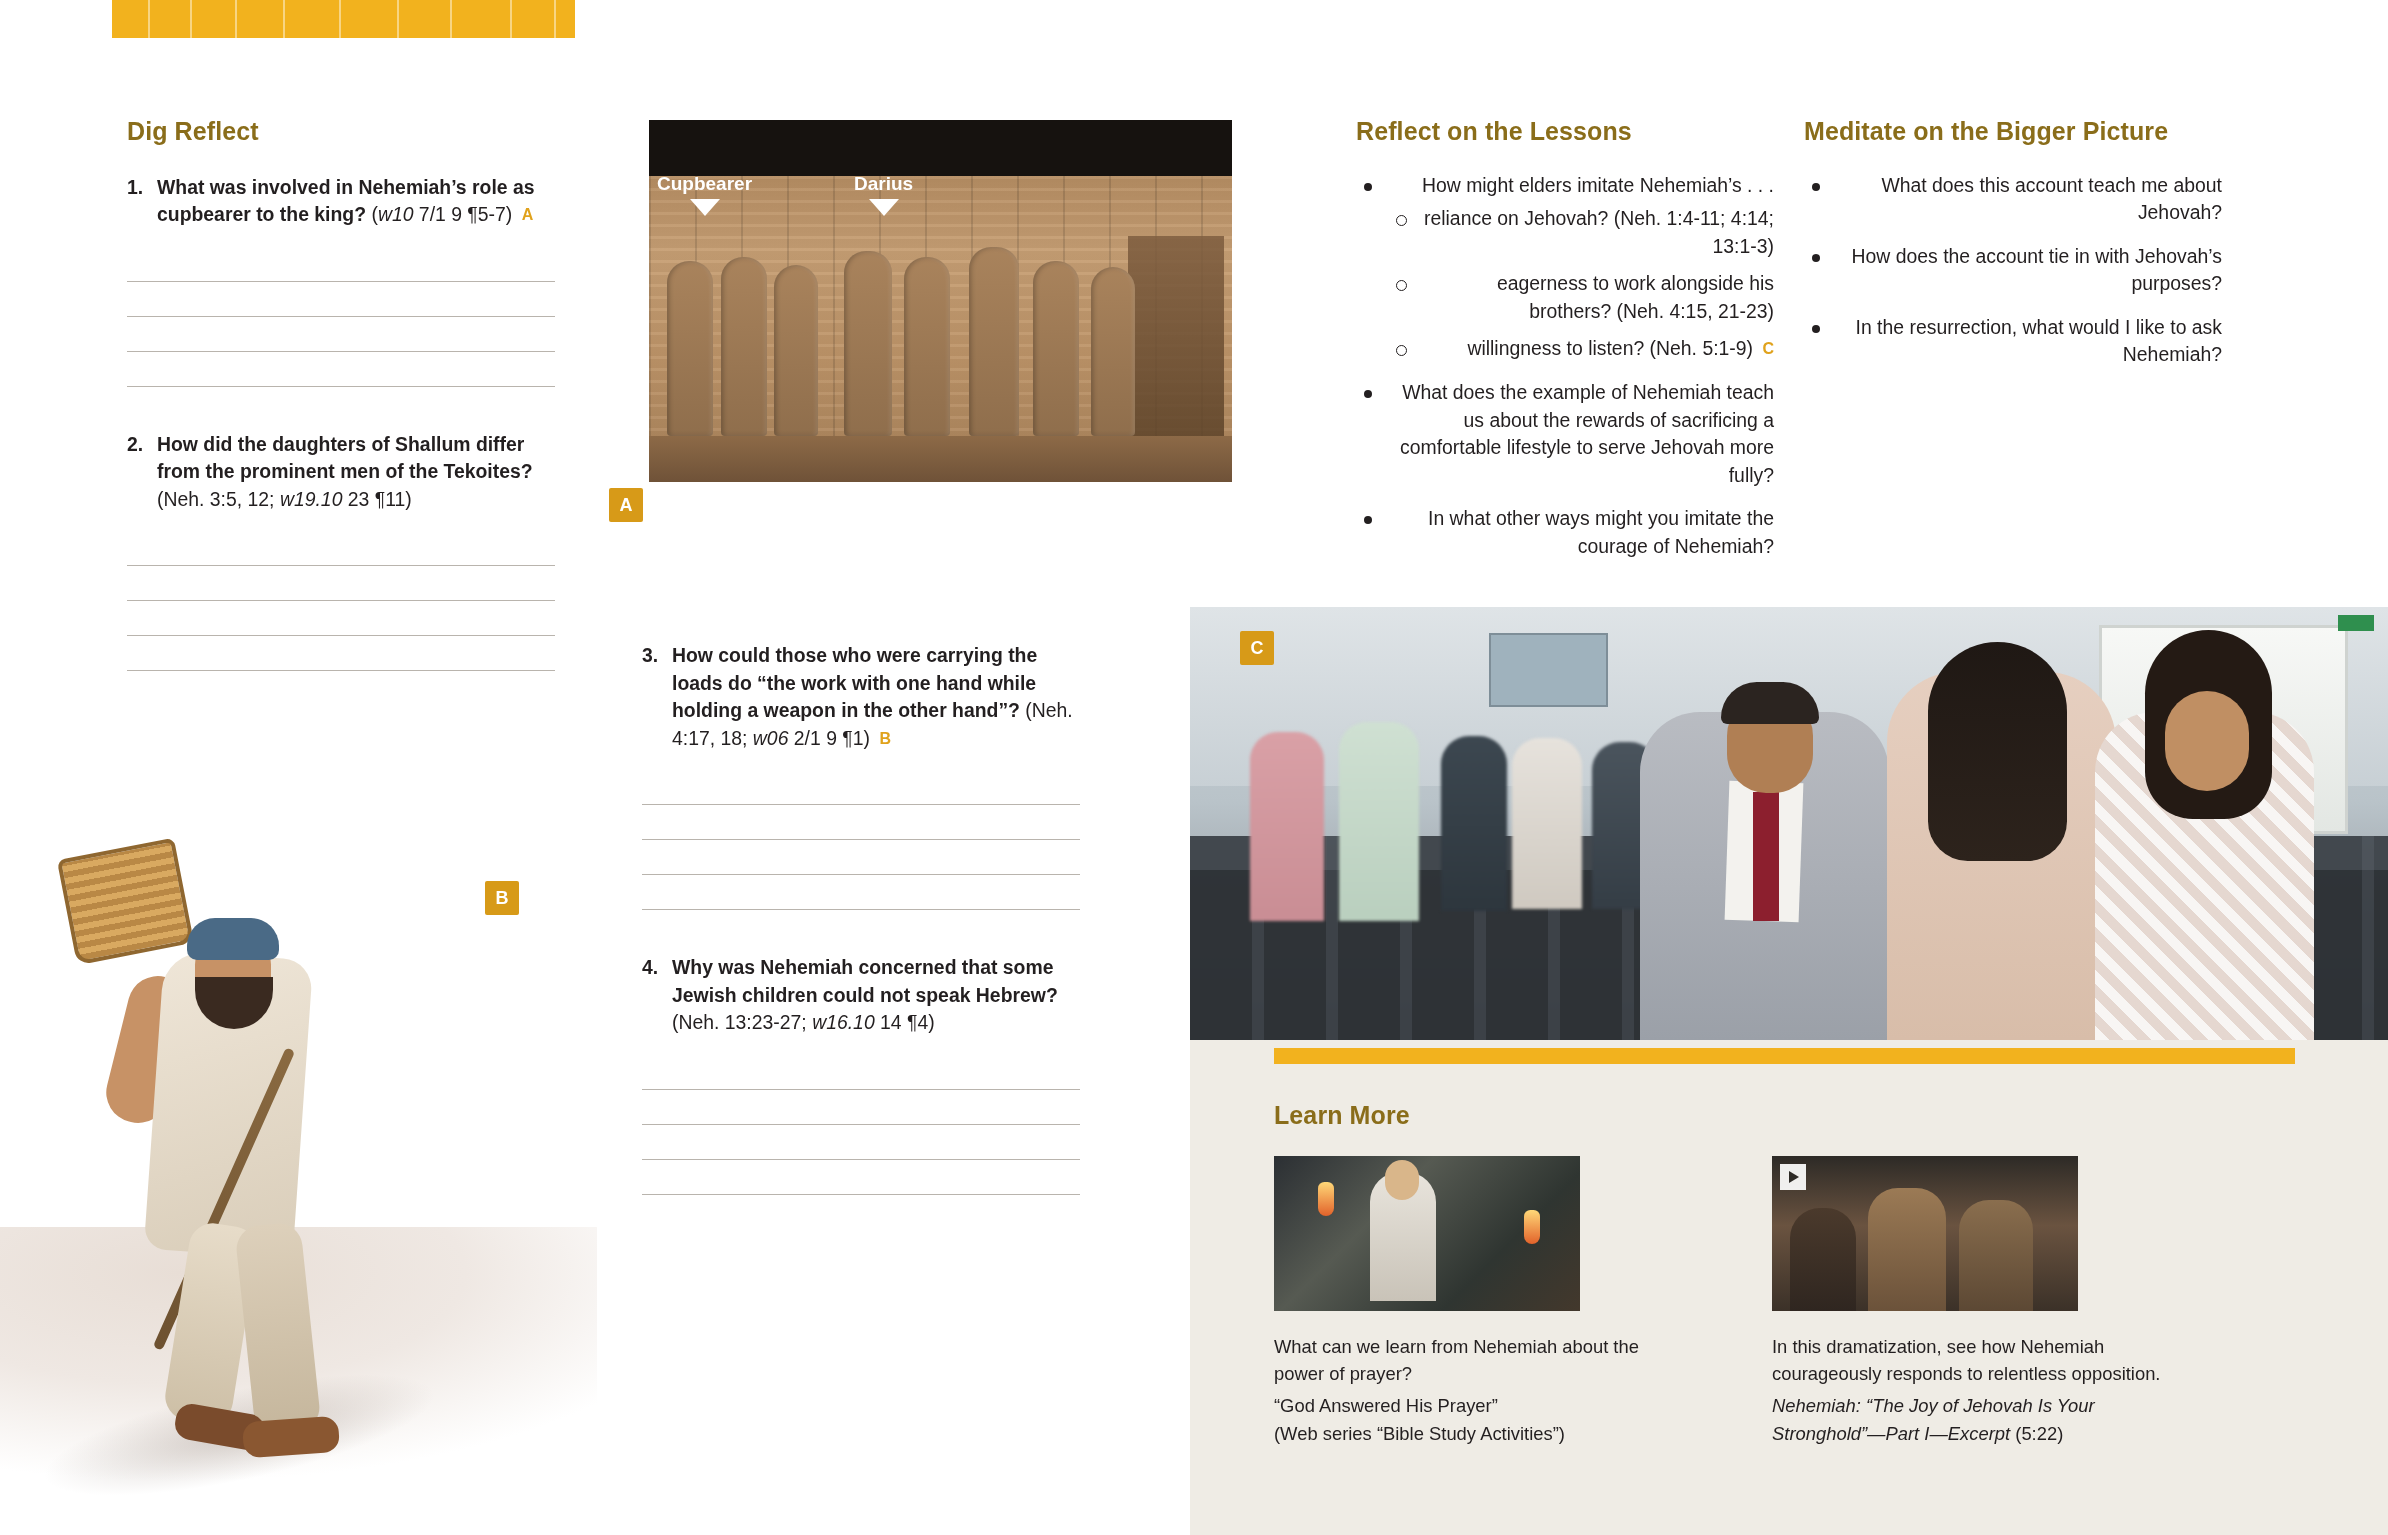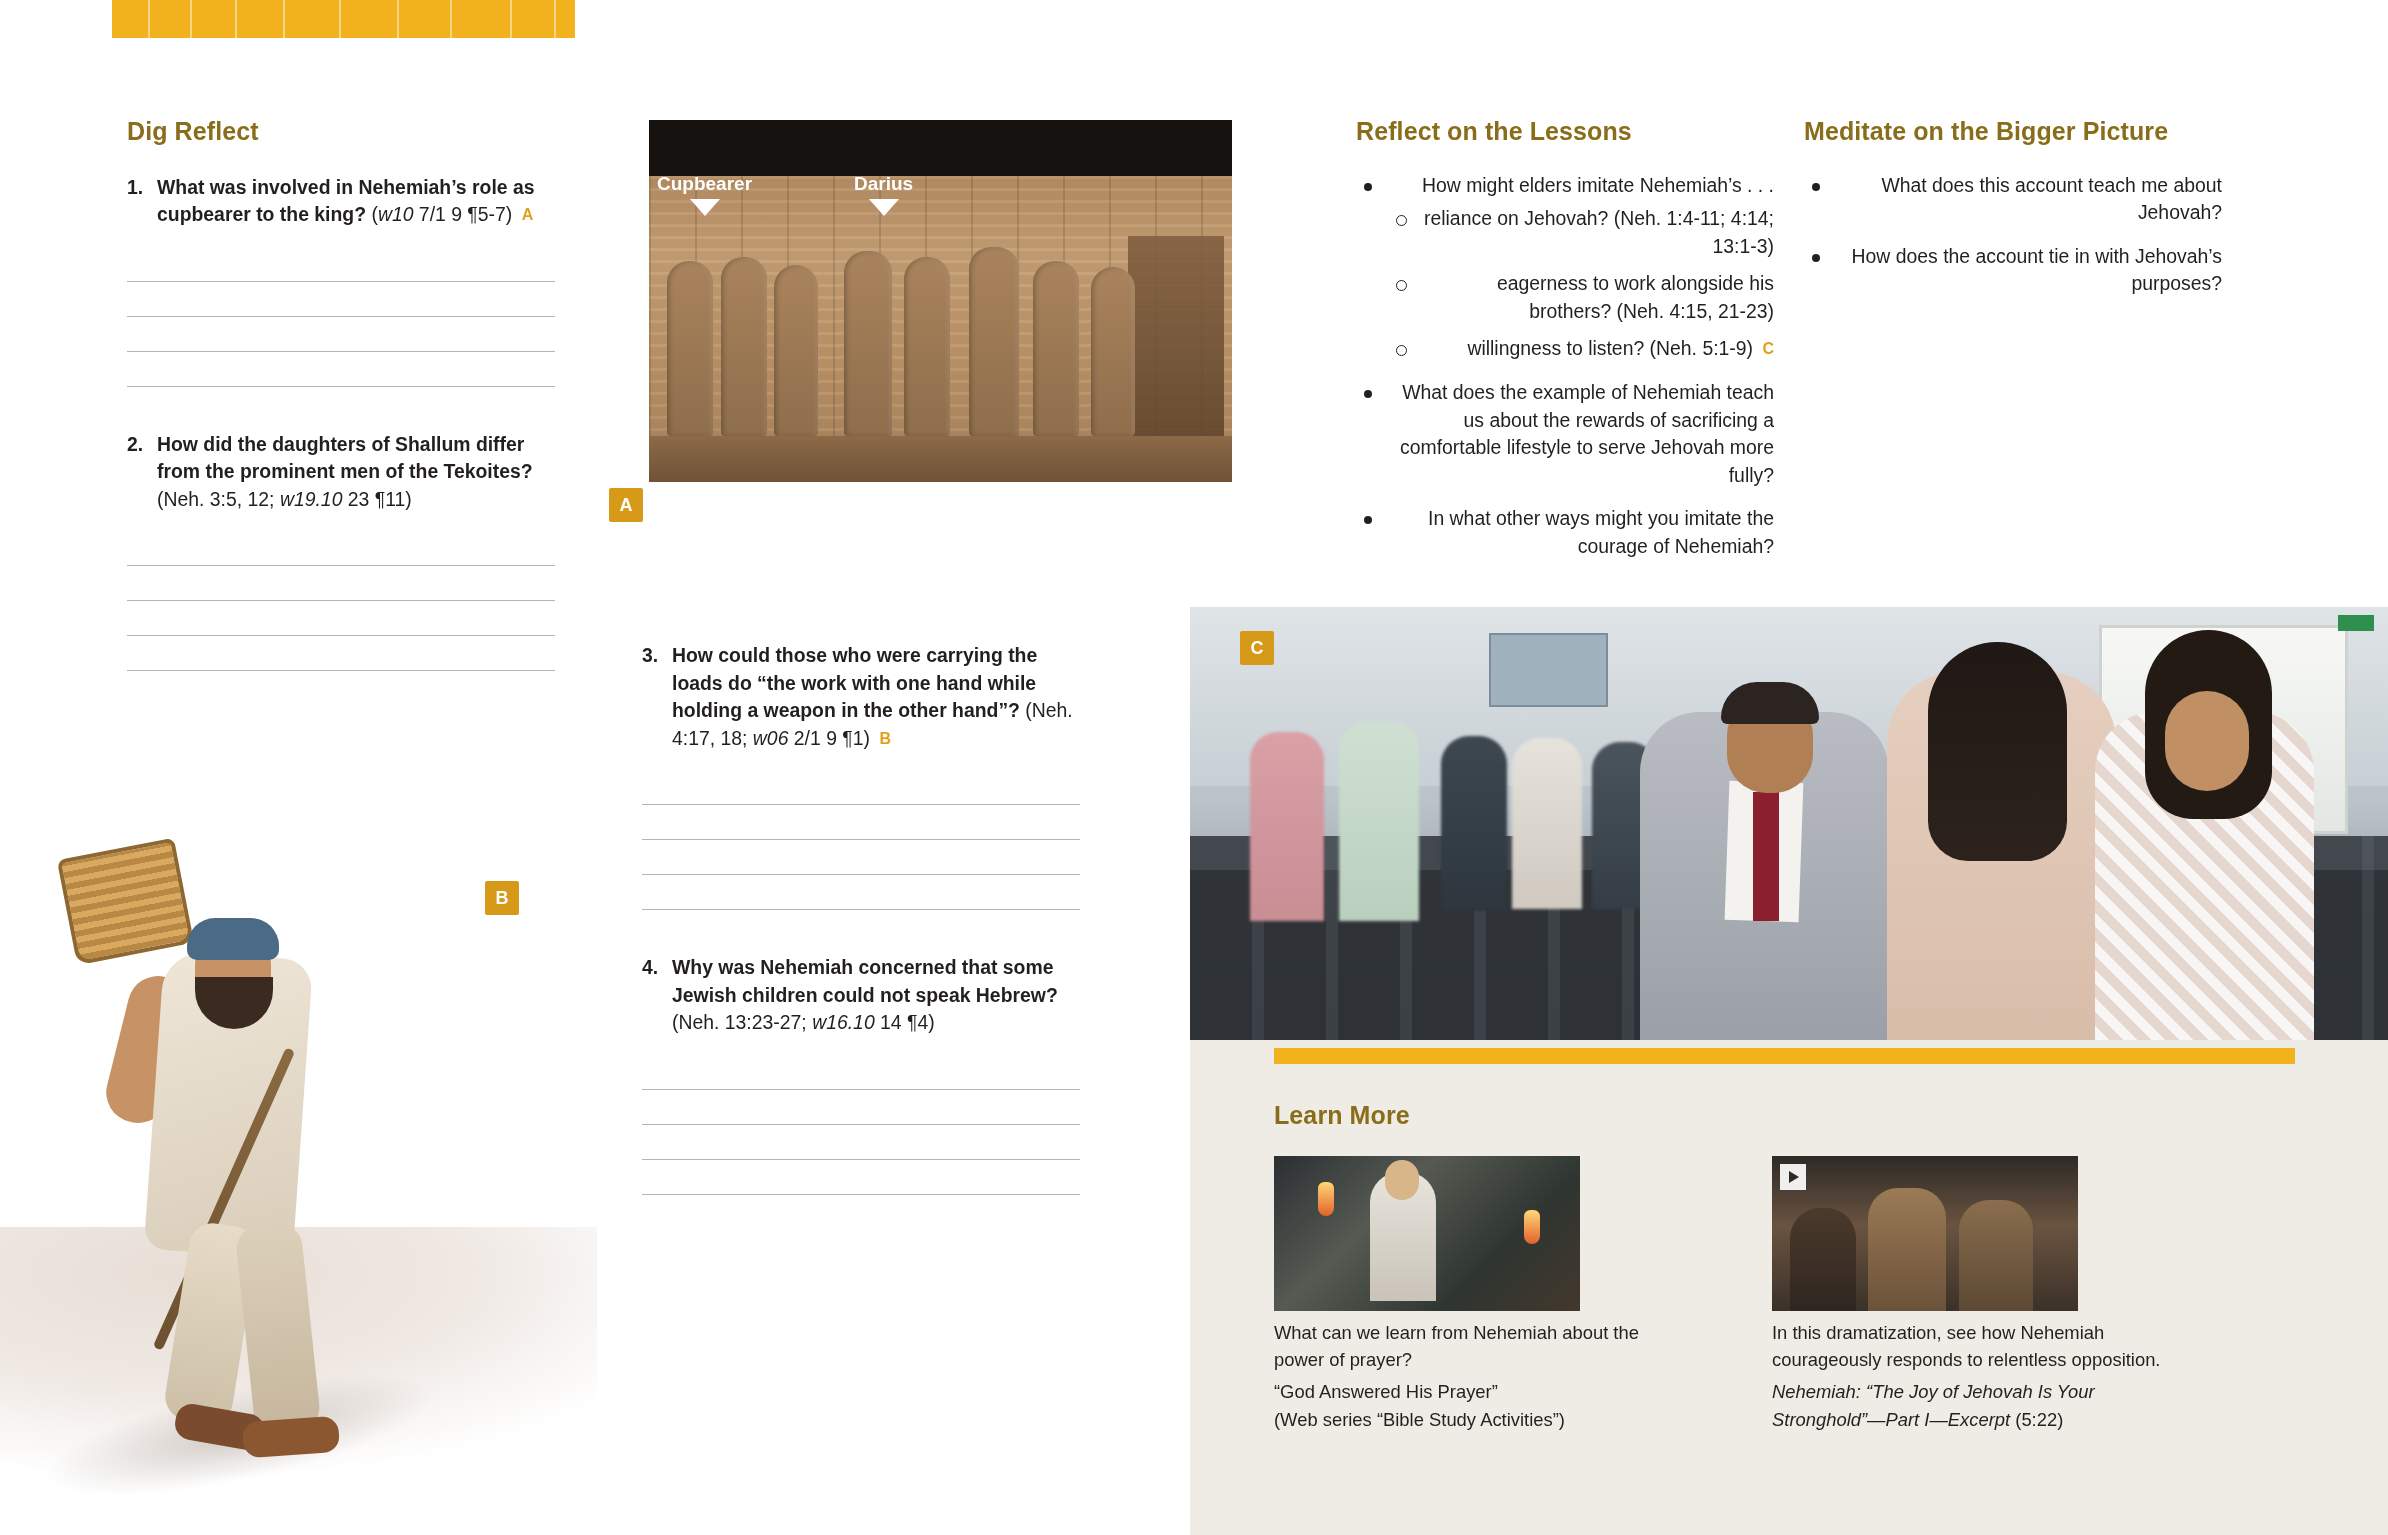--- a/index.html
+++ b/index.html
@@ -387,21 +387,21 @@
     display: flex; align-items: center; justify-content: center;
   }
   .play-btn i {
     width: 0; height: 0;
     border-top: 6px solid transparent;
     border-bottom: 6px solid transparent;
     border-left: 10px solid #2d2a26;
     margin-left: 2px;
   }
   .lm-text {
-    margin-top: 8px;
+    margin-top: 22px;
     font-size: 18.4px;
     line-height: 1.5;
     color: #231f20;
   }
   .lm-title { font-weight: normal; }
   .lm-title-ital { font-weight: normal; font-style: italic; }
   .lm-sub { }
 </style>
 </head>
 <body>
@@ -550,20 +550,21 @@
       <span>In what other ways might you imitate the courage of Nehemiah?</span>
     </li>
   </ul>
 </section>
 
 <section id="meditate">
   <h2 class="section-head">Meditate on the Bigger Picture</h2>
   <ul class="bullets">
     <li><span>What does this account teach me about Jehovah?</span></li>
     <li><span>How does the account tie in with Jehovah’s purposes?</span></li>
+    <li><span>In the resurrection, what would I like to ask Nehemiah?</span></li>
   </ul>
 </section>
 
 <div id="right-panel">
 
   <div class="hall-photo">
     <div class="hall-wall"></div>
     <div class="hall-screen"></div>
     <div class="hall-window"></div>
     <div class="exit-sign"></div>

